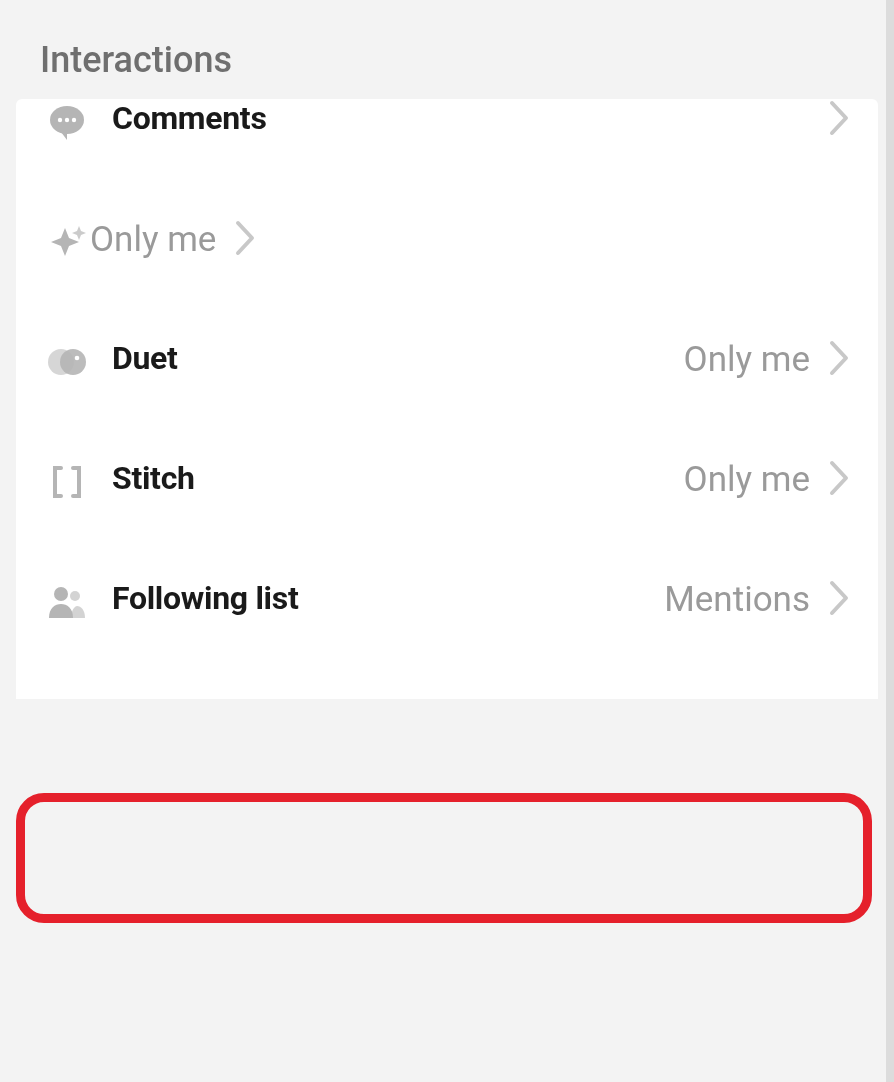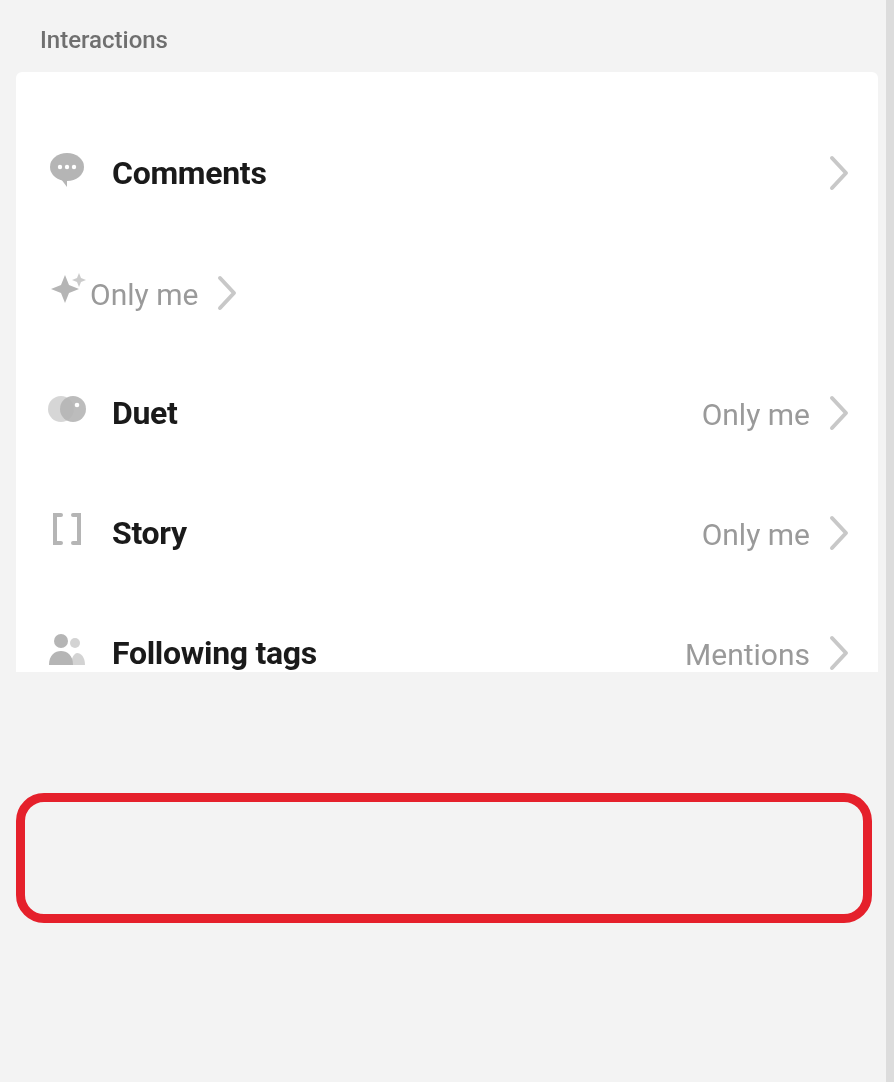--- a/index.html
+++ b/index.html
@@ -22,34 +22,35 @@
     -webkit-font-smoothing:antialiased;
     position:relative;
   }
   .side-stripe{
     position:absolute;
     top:0;right:0;
     width:8px;height:100%;
     background:#dcdcdc;
   }
   .section-header{
-    font-size:24px;
+    font-size:36px;
     font-weight:500;
     color:var(--header);
     padding:26px 40px 18px 40px;
+    margin-top:13px;
   }
   .panel{
     background:var(--panel);
     margin:0 16px 0 16px;
     border-radius:6px 6px 0 0;
     padding:0;
   }
   .row{
     display:flex;
-    align-items:flex-end;
+    align-items:flex-start;
     height:120px;
     padding:0 28px;
     position:relative;
   }
   .icon-wrap{
     width:46px;
     height:46px;
     display:flex;
     align-items:center;
     justify-content:center;
@@ -59,21 +60,21 @@
   .icon-wrap svg{width:40px;height:40px;}
   .label{
     flex:1;
     font-size:32px;
     font-weight:700;
     color:var(--text);
     margin-left:22px;
     letter-spacing:-.3px;
   }
   .value{
-    font-size:30px;
+    font-size:35px;
     color:var(--value);
     margin-right:18px;
   }
   .chevron{
     width:22px;height:38px;
     color:#c8c8c8;
     flex-shrink:0;
   }
   .chevron svg{width:100%;height:100%;}
   .highlight-ring{
@@ -148,40 +149,40 @@
     </span>
   </div>
 
   <div class="row">
     <span class="icon-wrap">
       <svg viewBox="0 0 40 40" fill="none" stroke="currentColor" stroke-width="4" stroke-linecap="round">
           <path d="M14 6 L8 6 L8 34 L14 34"></path>
           <path d="M26 6 L32 6 L32 34 L26 34"></path>
         </svg>
     </span>
-    <span class="label">Story</span>
+    <span class="label">Stitch</span>
     <span class="value">Only me</span>
     <span class="chevron">
       <svg viewBox="0 0 22 38" fill="none" stroke="currentColor" stroke-width="4" stroke-linecap="round" stroke-linejoin="round">
           <polyline points="4,4 18,19 4,34"></polyline>
         </svg>
     </span>
   </div>
 
 
   <div class="row">
     <span class="icon-wrap">
       <svg viewBox="0 0 40 40" fill="currentColor">
           <circle cx="14" cy="12" r="7"></circle>
           <circle cx="28" cy="14" r="5" opacity=".6"></circle>
           <path d="M2 36 C2 26 8 22 14 22 C20 22 26 26 26 36 Z"></path>
           <path d="M24 36 C24 28 28 24 30 24 C34 24 38 28 38 36 Z" opacity=".6"></path>
         </svg>
     </span>
-    <span class="label">Following tags</span>
+    <span class="label">Following list</span>
     <span class="value">Mentions</span>
     <span class="chevron">
       <svg viewBox="0 0 22 38" fill="none" stroke="currentColor" stroke-width="4" stroke-linecap="round" stroke-linejoin="round">
           <polyline points="4,4 18,19 4,34"></polyline>
         </svg>
     </span>
   </div>
 
 </div>
 

